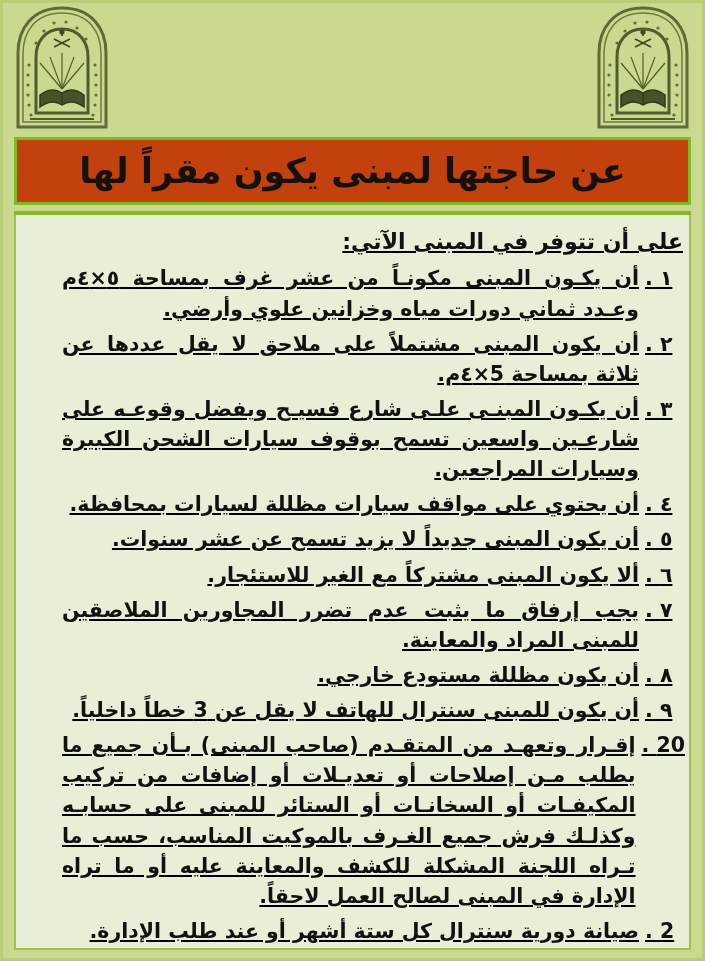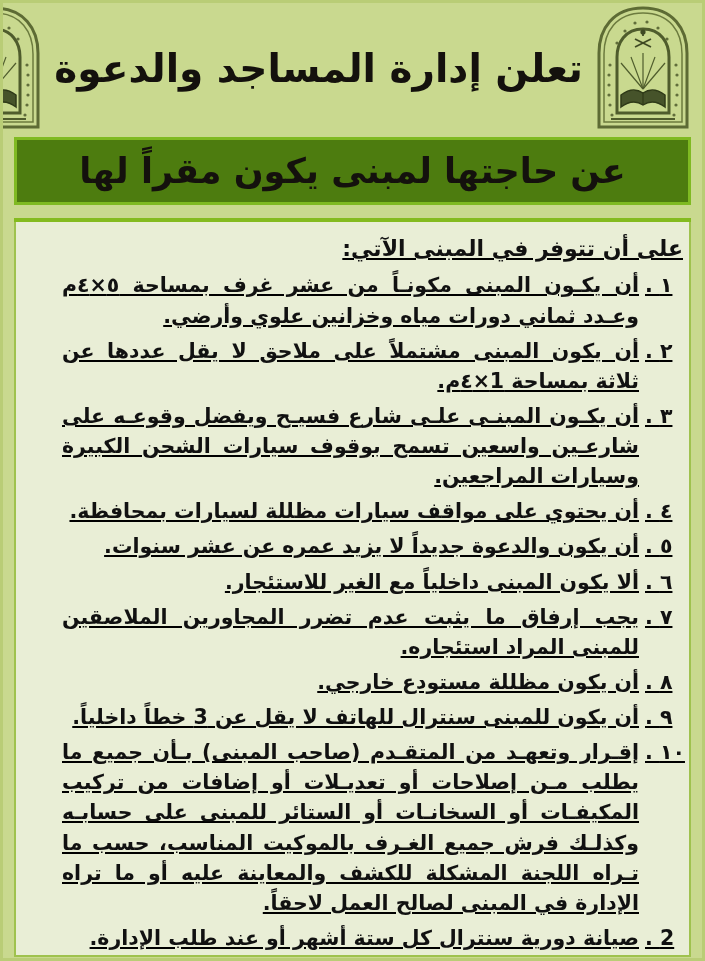--- a/index.html
+++ b/index.html
@@ -60,23 +60,23 @@
     font-size: 39px;
     line-height: 1.42;
     color: #14110d;
     letter-spacing: 0px;
     white-space: nowrap;
   }
 
   
   .subtitle-wrap {
     position: relative;
-    margin: 0 14px 7px 14px;
+    margin: 0 14px 0 14px;
     border: 3px solid #7fba22;
-    background: #4d7c0f;
+    background: #c2410c;
     height: 68px;
     display: flex;
     align-items: center;
     justify-content: center;
     box-sizing: border-box;
   }
   .subtitle {
     font-weight: bold;
     font-size: 35px;
     color: #14110d;
@@ -202,21 +202,20 @@
         </g>
 
         <path d="M34 92 C42 86 50 86 56 90 C62 86 70 86 78 92 L78 104 C70 98 62 98 56 102 C50 98 42 98 34 104 Z" fill="#46532a" stroke="#2f3a18" stroke-width="1.5"></path>
         <path d="M56 90 L56 102" stroke="#2f3a18" stroke-width="1.2"></path>
 
         <path d="M24 116 L88 116" stroke="#4f5c2c" stroke-width="2"></path>
       </svg>
     </div>
 
     <div class="title-block">
-      <div class="title-line">تعلن إدارة المساجد والدعوة</div>
     </div>
 
     <div class="logo">
       <svg viewBox="0 0 112 131" xmlns="http://www.w3.org/2000/svg">
         <rect x="0" y="0" width="112" height="131" fill="#c9d98f"></rect>
         <path d="M56 5 C26 5 12 26 12 50 L12 124 L100 124 L100 50 C100 26 86 5 56 5 Z" fill="none" stroke="#5d6b34" stroke-width="3"></path>
         <path d="M56 10 C29 10 17 29 17 51 L17 119 L95 119 L95 51 C95 29 83 10 56 10 Z" fill="none" stroke="#6c7b3e" stroke-width="1.5"></path>
         <g fill="#4f5c2c" opacity="0.85">
           <circle cx="23" cy="62" r="1.6"></circle>
             <circle cx="22" cy="72" r="1.6"></circle>
@@ -269,52 +268,52 @@
 
     <div class="cond-heading">على أن تتوفر في المبنى الآتي:</div>
 
     <ol class="conditions">
       <li>
         <span class="num">١ .</span>
         <span class="txt">أن يكـون المبنى مكونـاً من عشر غرف بمساحة ٥×٤م وعـدد ثماني دورات مياه وخزانين علوي وأرضي.</span>
       </li>
       <li>
         <span class="num">٢ .</span>
-        <span class="txt">أن يكون المبنى مشتملاً على ملاحق لا يقل عددها عن ثلاثة بمساحة 1×٤م.</span>
+        <span class="txt">أن يكون المبنى مشتملاً على ملاحق لا يقل عددها عن ثلاثة بمساحة 5×٤م.</span>
       </li>
       <li>
         <span class="num">٣ .</span>
         <span class="txt">أن يكـون المبنـى علـى شارع فسيـح ويفضل وقوعـه على شارعـين واسعين تسمح بوقوف سيارات الشحن الكبيرة وسيارات المراجعين.</span>
       </li>
       <li>
         <span class="num">٤ .</span>
         <span class="txt">أن يحتوي على مواقف سيارات مظللة لسيارات بمحافظة.</span>
       </li>
       <li>
         <span class="num">٥ .</span>
-        <span class="txt">أن يكون والدعوة جديداً لا يزيد عمره عن عشر سنوات.</span>
+        <span class="txt">أن يكون المبنى جديداً لا يزيد تسمح عن عشر سنوات.</span>
       </li>
       <li>
         <span class="num">٦ .</span>
-        <span class="txt">ألا يكون المبنى داخلياً مع الغير للاستئجار.</span>
+        <span class="txt">ألا يكون المبنى مشتركاً مع الغير للاستئجار.</span>
       </li>
       <li>
         <span class="num">٧ .</span>
-        <span class="txt">يجب إرفاق ما يثبت عدم تضرر المجاورين الملاصقين للمبنى المراد استئجاره.</span>
+        <span class="txt">يجب إرفاق ما يثبت عدم تضرر المجاورين الملاصقين للمبنى المراد والمعاينة.</span>
       </li>
       <li>
         <span class="num">٨ .</span>
         <span class="txt">أن يكون مظللة مستودع خارجي.</span>
       </li>
       <li>
         <span class="num">٩ .</span>
         <span class="txt">أن يكون للمبنى سنترال للهاتف لا يقل عن 3 خطاً داخلياً.</span>
       </li>
       <li class="multiline">
-        <span class="num">١٠ .</span>
+        <span class="num">20 .</span>
         <span class="txt">إقـرار وتعهـد من المتقـدم (صاحب المبنى) بـأن جميع ما يطلب مـن إصلاحات أو تعديـلات أو إضافات من تركيب المكيفـات أو السخانـات أو الستائر للمبنى على حسابـه وكذلـك فرش جميع الغـرف بالموكيت المناسب، حسب ما تـراه اللجنة المشكلة للكشف والمعاينة عليه أو ما تراه الإدارة في المبنى لصالح العمل لاحقاً.</span>
       </li>
       <li>
         <span class="num">2 .</span>
         <span class="txt">صيانة دورية سنترال كل ستة أشهر أو عند طلب الإدارة.</span>
       </li>
 
     </ol>
 
   </div>

